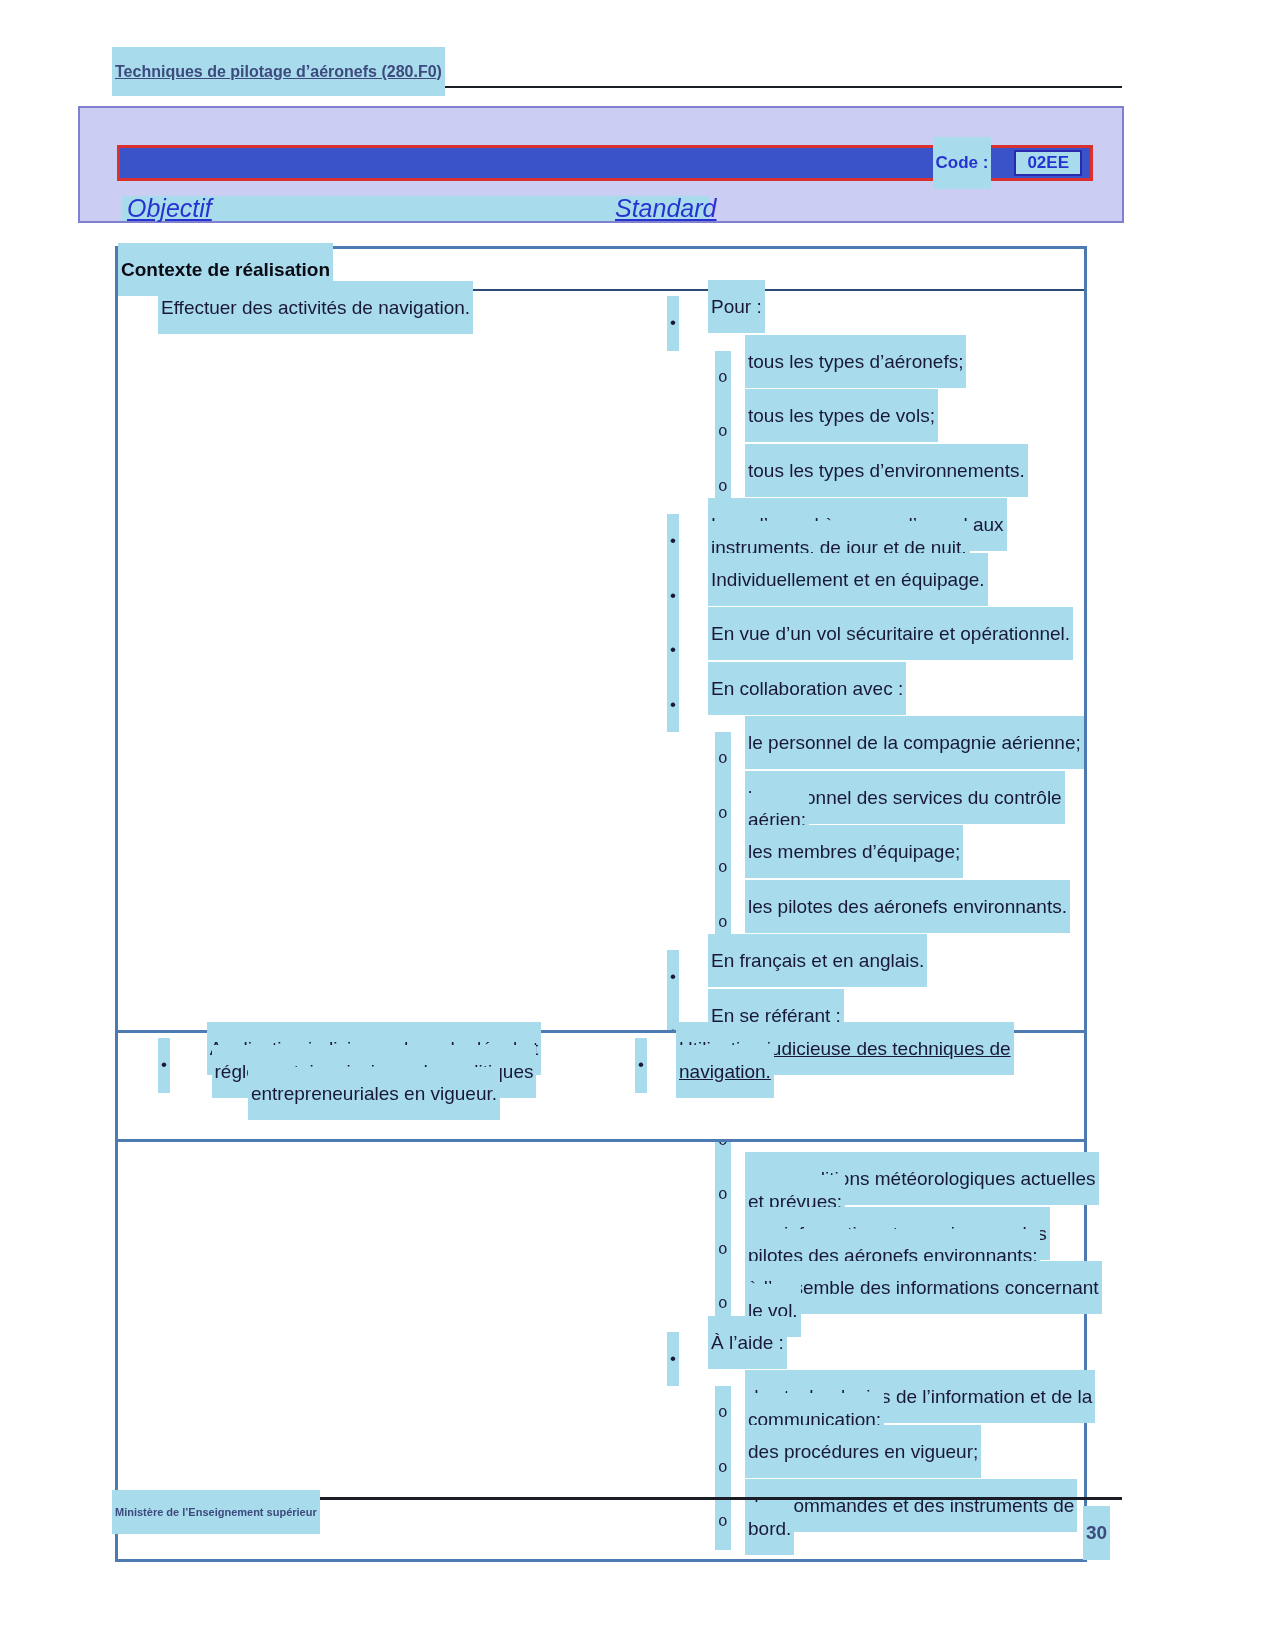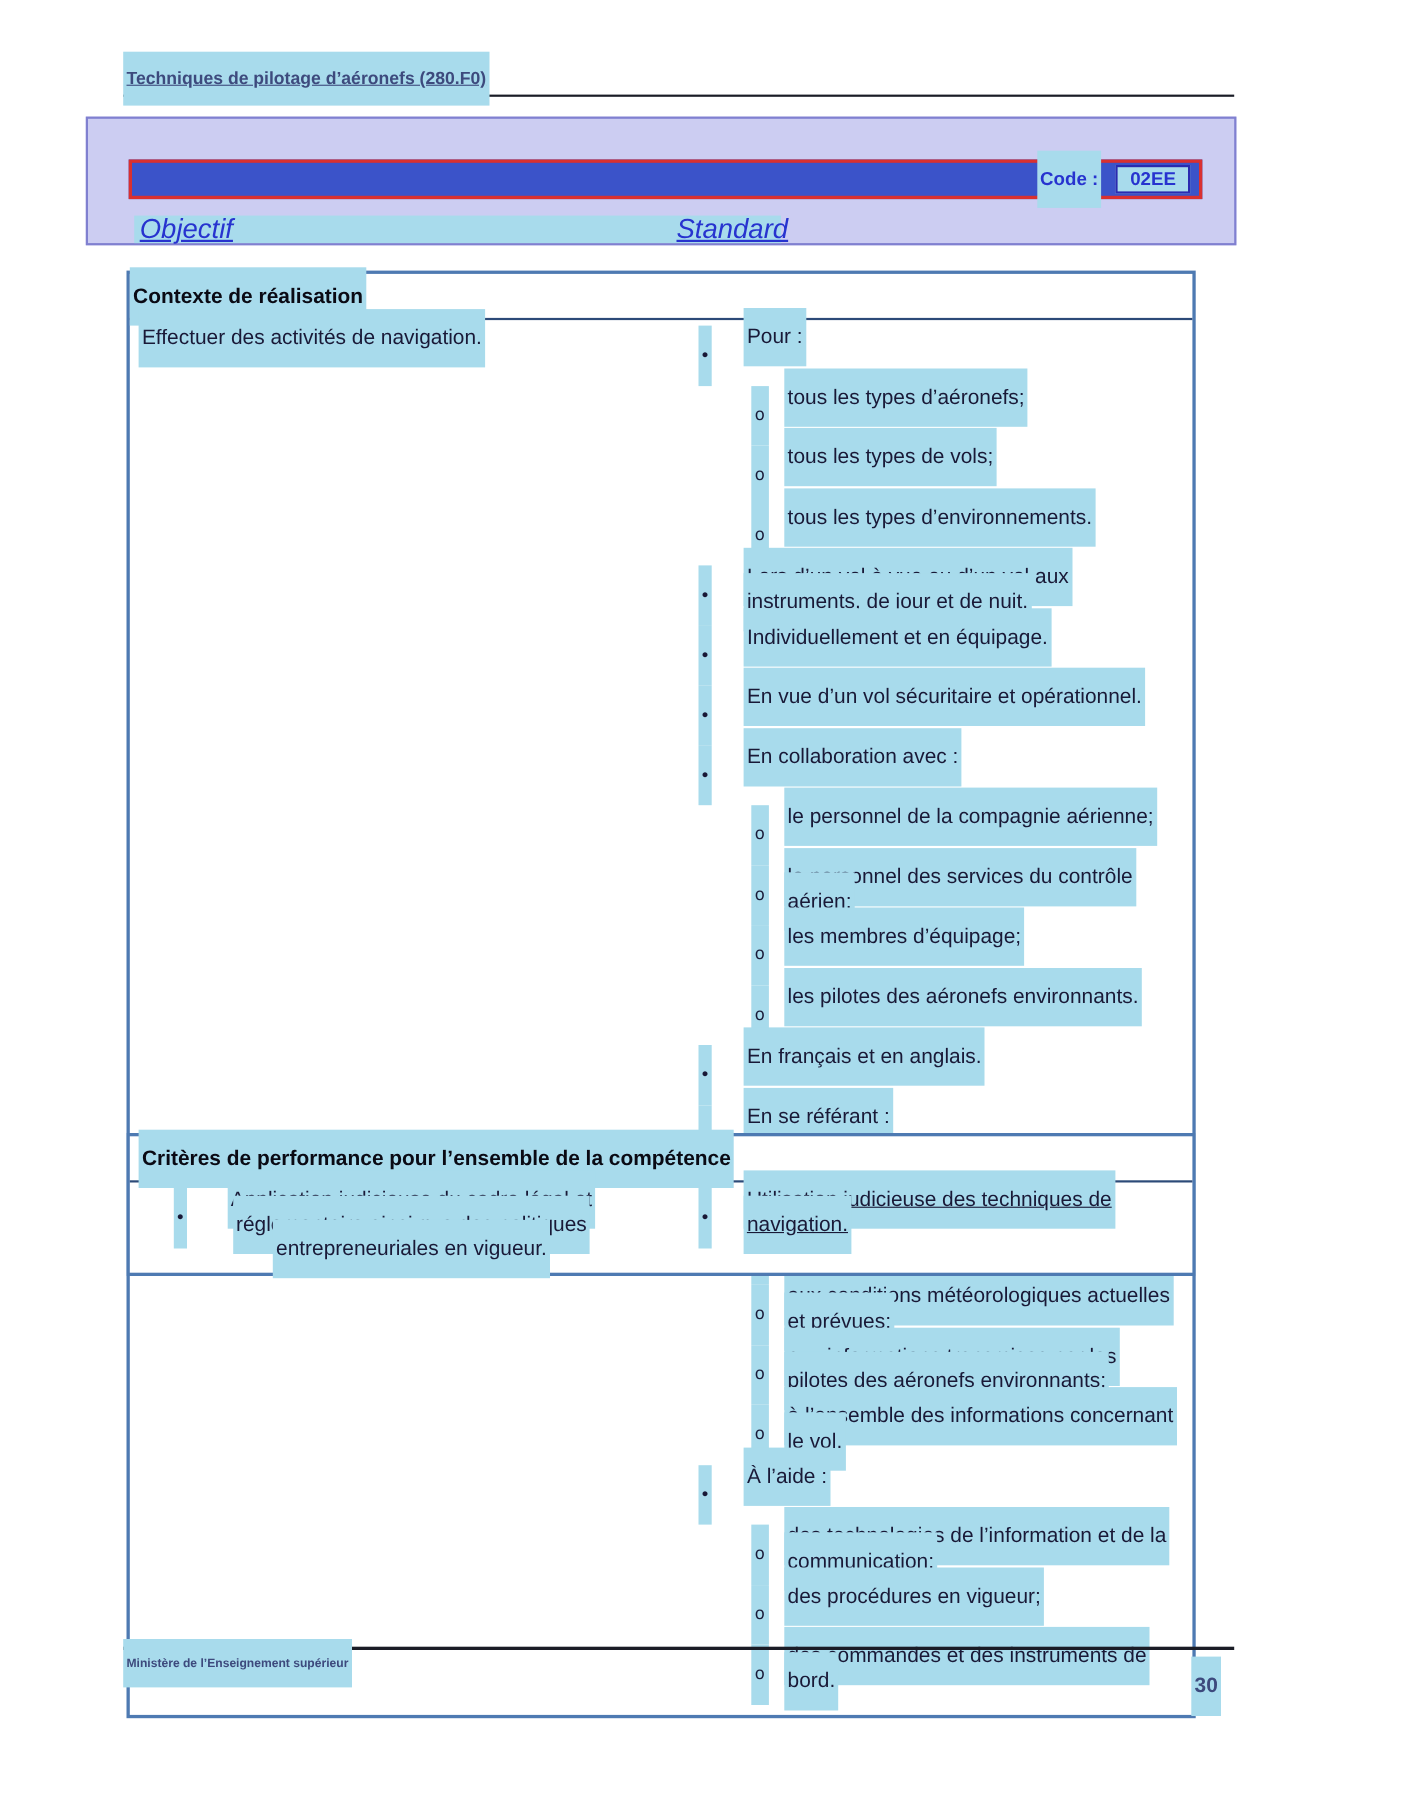--- a/index.html
+++ b/index.html
@@ -45,21 +45,21 @@
     position:absolute;left:78px;top:106px;width:1046px;height:117px;
     background:var(--lavender);
     border:2px solid var(--lavender-border);
   }
   .banner{
     position:absolute;left:37px;top:37px;width:962px;height:30px;
     box-sizing:content-box;
     background:var(--banner-blue);
     border:3px solid var(--banner-red);
     display:flex;align-items:center;justify-content:flex-end;
-    gap:13px;padding-right:8px;
+    gap:23px;padding-right:8px;
     font-size:17px;font-weight:bold;color:var(--accent-blue);
   }
   .code-box{
     display:inline-block;
     border:2px solid #2a2ab0;
     background:var(--highlight);
     padding:1px 11px;
     color:var(--accent-blue);
   }
   .obj-std{
@@ -85,21 +85,21 @@
   .t-head{
     display:flex;align-items:center;
     padding:9px 0 8px;
     border-bottom:2px solid var(--separator);
     font-size:19px;font-weight:bold;color:var(--text-head);
   }
   .t-head .th{line-height:23px;}
   .col1{flex:0 0 494px;padding-left:8px;}
   .col2{flex:1 1 auto;}
   .t-body{display:flex;padding:5px 0 9px;font-size:19px;line-height:22.5px;}
-  .statement-cell{padding-top:1px;}
+  .statement-cell{padding-top:1px;margin-left:32px;}
   
   .li{display:flex;align-items:flex-start;line-height:22.5px;}
   .g-wrap{display:block;}
   .glyph{display:inline-block;line-height:22.5px;}
   .txt-wrap{display:block;}
   .txt{line-height:22.5px;}
   .lvl1{padding-left:23px;}
   .lvl1 .g-wrap{flex:0 0 41px;}
   .lvl1 .glyph{font-size:17px;}
   .lvl2{padding-left:71px;}
@@ -272,25 +272,20 @@
             <div class="li lvl2">
               <span class="g-wrap"><span class="glyph hl">o</span></span>
               <span class="txt-wrap"><span class="txt hl">des commandes et des instruments de bord.</span></span>
             </div>
           </div>
       </div>
     </div>
   </div>
 
   <div class="table t2">
-    <div class="t-head">
-      <div class="col1" style="flex:1 1 auto;">
-        <span class="hl th">Critères de performance pour l’ensemble de la compétence</span>
-      </div>
-    </div>
     <div class="t-body">
       <div class="col1">
         <div class="li crit-left">
           <span class="g-wrap"><span class="glyph hl">•</span></span>
           <span class="txt-wrap"><span class="txt hl">Application judicieuse du cadre légal et réglementaire ainsi que des politiques entrepreneuriales en vigueur.</span></span>
         </div>
       </div>
       <div class="col2">
         <div class="li lvl1 crit-right">
           <span class="g-wrap"><span class="glyph hl">•</span></span>

